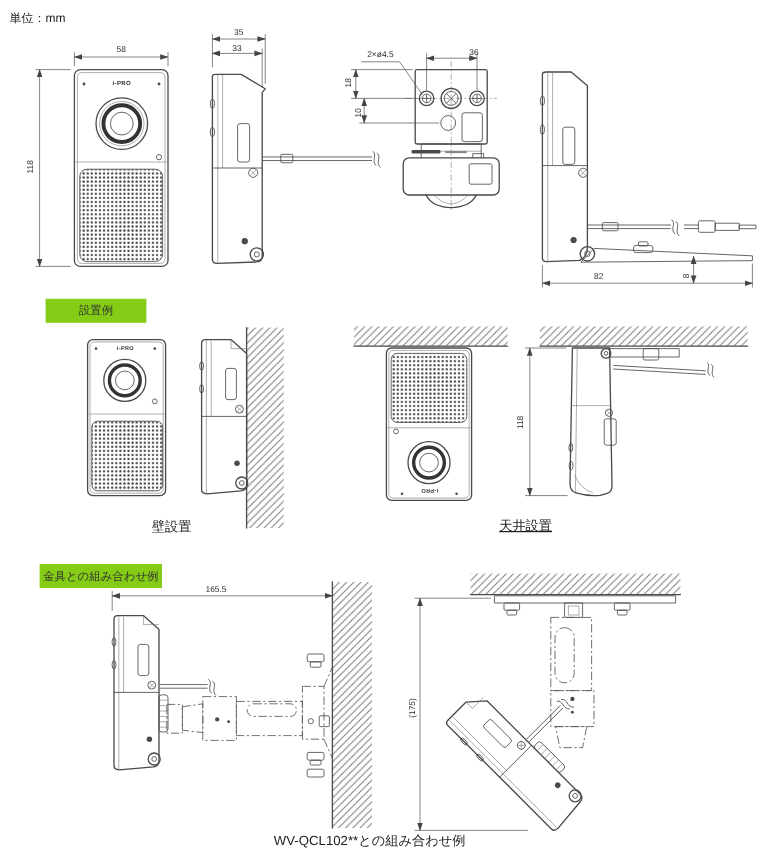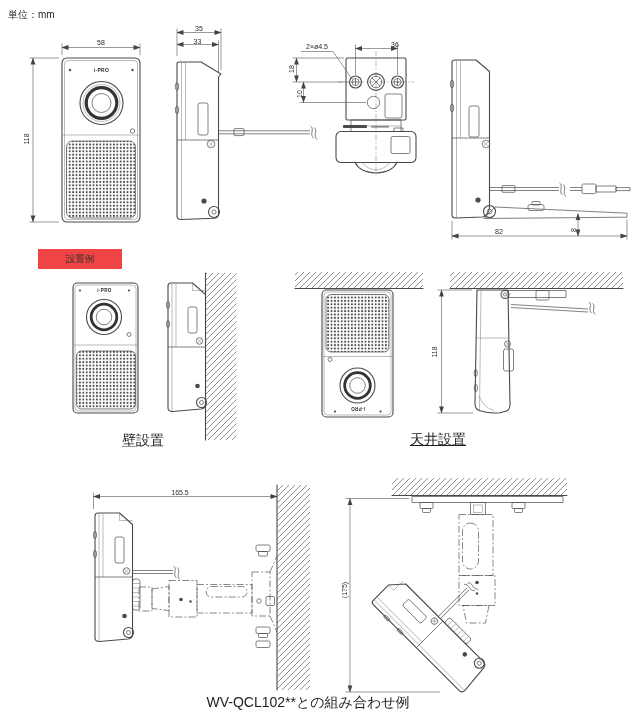--- a/index.html
+++ b/index.html
@@ -13,23 +13,23 @@
   .th{fill:none;stroke:#6a6a6a;stroke-width:.45;}
   .dim{fill:none;stroke:#555555;stroke-width:.6;}
   .ph{fill:none;stroke:#555555;stroke-width:.7;stroke-dasharray:7 2.2 1.8 2.2;}
   .dk{fill:#4a4a4a;stroke:none;}
   .dotsf{fill:url(#dots);}
   .hatchf{fill:url(#hatch);stroke:none;}
   
   .lbl{position:absolute;font-size:7px;color:#2b2b2b;white-space:nowrap;line-height:1;
        transform:translate(-50%,-50%);}
   .lbl.rot{transform:translate(-50%,-50%) rotate(-90deg);}
-  .cap{position:absolute;font-size:14px;color:#1d1d1d;white-space:nowrap;line-height:1;
+  .cap{position:absolute;font-size:11px;color:#1d1d1d;white-space:nowrap;line-height:1;
        transform:translate(-50%,-50%);}
-  .hdr{position:absolute;background:#ef4444;color:#333;font-size:9.5px;
+  .hdr{position:absolute;background:#84cc16;color:#333;font-size:9.5px;
        display:flex;align-items:center;justify-content:center;white-space:nowrap;}
   .unit{position:absolute;left:8px;top:8px;font-size:10px;color:#1d1d1d;white-space:nowrap;}
   .logo{position:absolute;font-size:5px;font-weight:700;letter-spacing:.3px;color:#2b2b2b;
         white-space:nowrap;line-height:1;transform:translate(-50%,-50%);}
   .logo.small{font-size:4.6px;}
   .logo.flip{transform:translate(-50%,-50%) rotate(180deg);}
 </style>
 </head>
 <body>
 
@@ -323,18 +323,19 @@
 <div class="lbl" style="left:395px;top:44px;">36</div>
 <div class="lbl rot" style="left:291px;top:68.5px;">18</div>
 <div class="lbl rot" style="left:299px;top:93.5px;">10</div>
 <div class="lbl" style="left:499px;top:230.5px;">82</div>
 <div class="lbl rot" style="left:573px;top:230px;">8</div>
 <div class="lbl rot" style="left:433.5px;top:351.5px;">118</div>
 <div class="lbl" style="left:180px;top:491.5px;">165.5</div>
 <div class="lbl rot" style="left:344px;top:590px;">(175)</div>
 
 <div class="hdr" style="left:38px;top:249px;width:84px;height:20px;">設置例</div>
+<div class="hdr" style="left:33px;top:470px;width:102px;height:20px;">金具との組み合わせ例</div>
 
 <div class="cap" style="left:143px;top:440px;">壁設置</div>
 <div class="cap" style="left:438px;top:438.5px;text-decoration:underline;">天井設置</div>
 <div class="cap" style="left:308px;top:701.5px;">WV-QCL102**との組み合わせ例</div>
 
 </div>
 
 </body></html>

